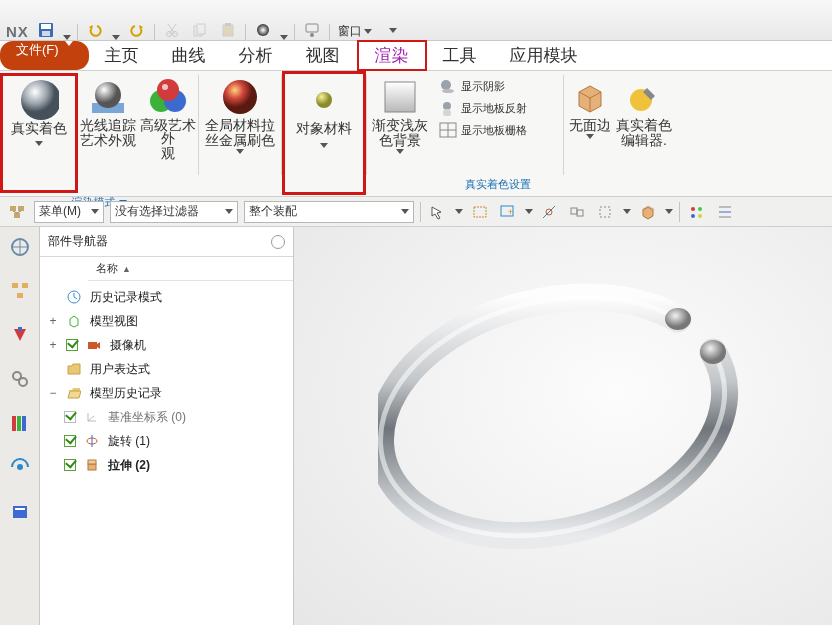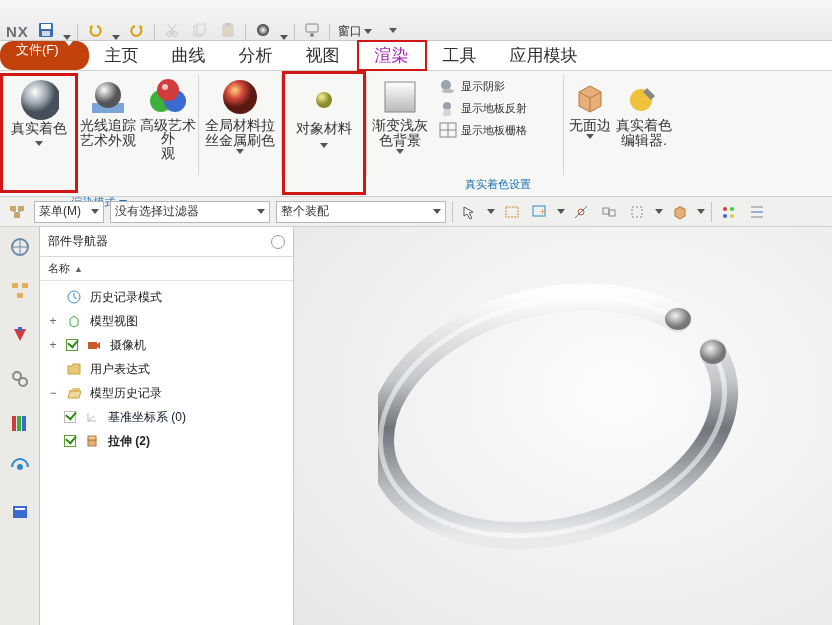--- a/index.html
+++ b/index.html
@@ -31,21 +31,21 @@
   .fbar{height:30px;background:#f0f0ee;border-bottom:1px solid #cfcfcf;display:flex;align-items:center;gap:6px;padding:0 6px;}
   .fbar .combo{height:22px;border:1px solid #b7b7b7;background:#fff;display:flex;align-items:center;padding:0 4px;font-size:12px;color:#333;}
   .fbar .tbtn{width:22px;height:22px;display:flex;align-items:center;justify-content:center;}
   
   .main{display:flex;height:calc(625px - 26px - 30px - 126px - 30px);}
   .lside{width:40px;background:#eceae6;border-right:1px solid #cac8c4;display:flex;flex-direction:column;align-items:center;padding-top:6px;gap:16px;}
   .lside .lbtn{width:28px;height:28px;display:flex;align-items:center;justify-content:center;}
   .nav{width:254px;background:#fff;border-right:1px solid #cac8c4;display:flex;flex-direction:column;}
   .nav .hdr{height:30px;border-bottom:1px solid #d8d8d8;display:flex;align-items:center;justify-content:space-between;padding:0 8px;font-size:12px;}
   .nav .hdr .pin{width:14px;height:14px;border:1px solid #999;border-radius:50%;}
-  .nav .colhdr{height:24px;border-bottom:1px solid #e2e2e2;display:flex;align-items:center;padding:0 8px;font-size:11px;color:#333;gap:4px;}
+  .nav .colhdr{height:24px;border-bottom:1px solid #e2e2e2;display:flex;align-items:center;padding:0 8px;font-size:11px;color:#333;gap:4px;margin-left:48px;}
   .tree{padding:4px 4px;font-size:12px;}
   .node{display:flex;align-items:center;gap:8px;height:24px;padding-left:4px;}
   .node .exp{width:10px;text-align:center;color:#666;}
   .node .chk{width:12px;height:12px;border:1px solid #5b9f39;position:relative;}
   .node .chk::after{content:"";position:absolute;left:1px;top:-1px;width:8px;height:5px;border-left:2px solid #2e8b12;border-bottom:2px solid #2e8b12;transform:rotate(-50deg);}
   .node .nic{width:16px;height:16px;display:flex;align-items:center;justify-content:center;}
   .indent1{padding-left:20px;}
   .viewport{flex:1;background:radial-gradient(ellipse at 60% 40%,#fcfcfc,#e6e6e6);position:relative;}
   
   .ringwrap{position:absolute;left:84px;top:30px;width:420px;height:360px;transform:rotateX(0deg);}
@@ -325,21 +325,21 @@
         <rect x="10" y="2" width="6" height="5" fill="#c7a86a"></rect>
         <rect x="6" y="9" width="6" height="5" fill="#c7a86a"></rect>
         <line x1="5" y1="7" x2="9" y2="9" stroke="#888"></line>
         <line x1="13" y1="7" x2="9" y2="9" stroke="#888"></line>
       </svg>
     </div>
   <div class="combo" style="width:70px">
       <span>菜单(M)</span>
       <span class="tri" style="margin-left:auto"></span>
     </div>
-  <div class="combo" style="width:160px">
+  <div class="combo" style="width:128px">
       <span>没有选择过滤器</span>
       <span class="tri" style="margin-left:auto"></span>
     </div>
   <div class="combo" style="width:170px">
       <span>整个装配</span>
       <span class="tri" style="margin-left:auto"></span>
     </div>
   <div style="width:1px;height:20px;background:#c4c4c4"></div>
   <div class="tbtn">
       <svg width="18" height="16">
@@ -503,30 +503,40 @@
       <div class="node">
         <span class="exp">−</span>
         <span class="nic">
             <svg width="14" height="14">
               <path d="M1 4 L5 4 L6 2 L13 2 L13 5 L3 5 Z" fill="#e8c878"></path>
               <path d="M1 12 L3 5 L14 5 L12 12 Z" fill="#f0d898" stroke="#caa040"></path>
             </svg>
           </span>
         <span>模型历史记录</span>
       </div>
-      <div class="node indent1" style="color:#0f172a">
+      <div class="node indent1" style="color:#737373">
         <span class="chk" style="border-color:#bbb"></span>
         <span class="nic">
             <svg width="14" height="14">
               <line x1="3" y1="11" x2="11" y2="11" stroke="#bbb"></line>
               <line x1="3" y1="11" x2="3" y2="3" stroke="#bbb"></line>
               <line x1="3" y1="11" x2="9" y2="6" stroke="#bbb"></line>
             </svg>
           </span>
         <span>基准坐标系 (0)</span>
+      </div>
+      <div class="node indent1">
+        <span class="chk"></span>
+        <span class="nic">
+            <svg width="14" height="14">
+              <ellipse cx="7" cy="7" rx="5" ry="3" fill="none" stroke="#ca5a2a"></ellipse>
+              <line x1="7" y1="1" x2="7" y2="13" stroke="#3b6bd1"></line>
+            </svg>
+          </span>
+        <span>旋转 (1)</span>
       </div>
       <div class="node indent1" style="font-weight:bold">
         <span class="chk"></span>
         <span class="nic">
             <svg width="14" height="14">
               <rect x="3" y="6" width="8" height="6" fill="#e6b07a" stroke="#b5793d"></rect>
               <rect x="3" y="2" width="8" height="4" fill="#f0ca9a" stroke="#b5793d"></rect>
             </svg>
           </span>
         <span>拉伸 (2)</span>

